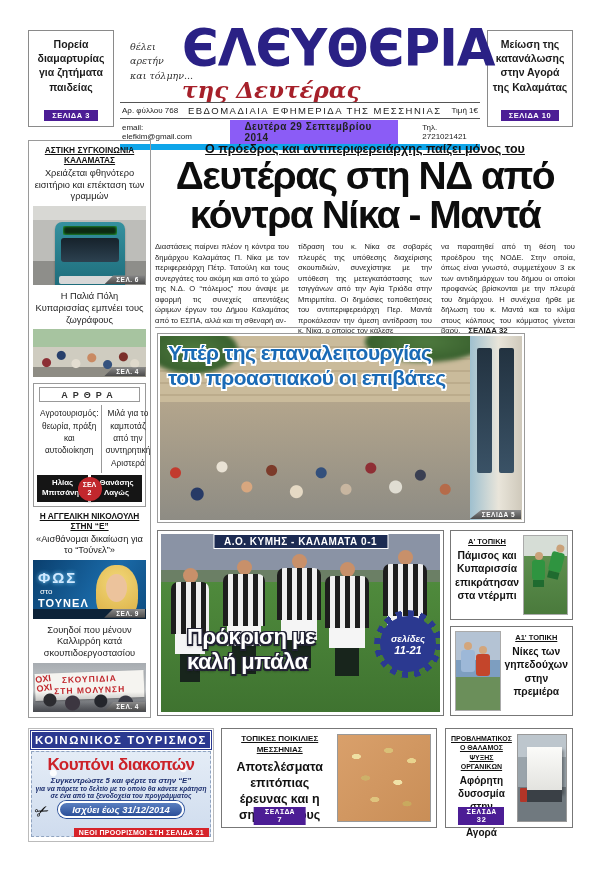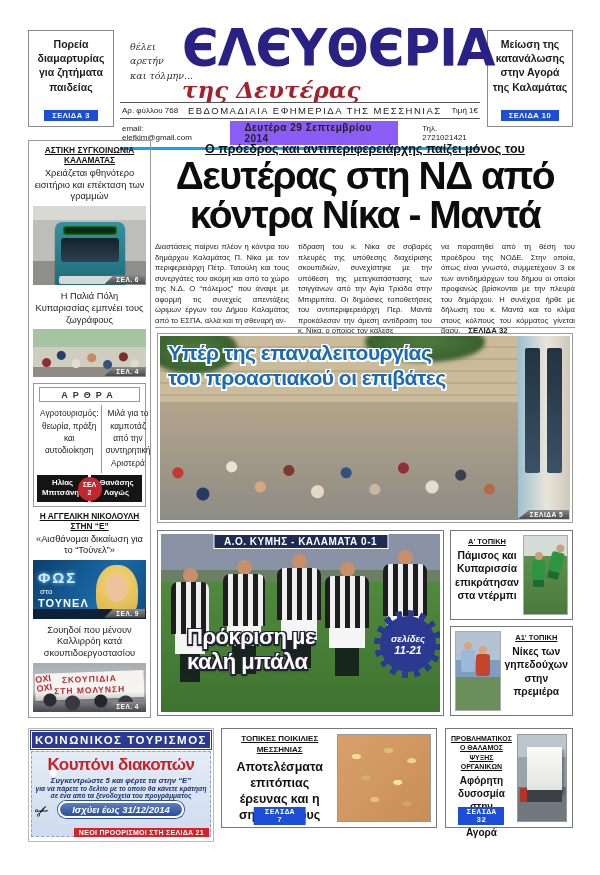--- a/index.html
+++ b/index.html
@@ -7,36 +7,36 @@
   .page {
     position:relative; width:600px; height:875px; background:#fff;
     font-family:"Liberation Sans", sans-serif; color:#111; overflow:hidden;
     margin:0 auto;
   }
   
   .ear { position:absolute; top:30px; width:86px; height:97px; border:1px solid #8a8a8a;
          display:flex; flex-direction:column; align-items:center; padding:6px 3px 5px; }
   .ear.left { left:28px; } .ear.right { left:487px; }
   .ear-title { font-size:10.5px; font-weight:bold; text-align:center; line-height:1.35; color:#1a1a1a; }
-  .page-badge { display:inline-block; background:#1d4ed8; color:#fff; font-size:7.5px;
+  .page-badge { display:inline-block; background:#4c1d95; color:#fff; font-size:7.5px;
                 font-weight:bold; padding:1px 8px; letter-spacing:.5px; }
   .ear .page-badge { margin-top:auto; }
   .masthead { position:absolute; left:120px; top:20px; width:360px; height:115px; }
   .motto { position:absolute; left:10px; top:20px; width:70px; font-family:"DejaVu Serif", serif;
            font-style:italic; font-size:9.5px; color:#333; line-height:1.5; white-space:pre-line; }
   .logo { position:absolute; left:62px; top:0px; width:296px; text-align:center;
           font-family:"DejaVu Sans", sans-serif; font-weight:bold; font-size:50px;
           color:#2a2185; letter-spacing:-1px; transform:scaleY(1.02); }
   .edition { position:absolute; left:62px; top:56px; width:296px; text-align:left;
              font-family:"DejaVu Serif", serif; font-style:italic; font-weight:bold;
              font-size:23px; color:#a6202a; }
   .info-row { position:absolute; left:0; width:100%; display:flex; align-items:center;
               justify-content:space-between; font-size:8px; color:#222; padding:0 2px; }
   .info-row1 { top:82px; height:16px; border-top:1px solid #555; }
-  .info-row2 { top:98px; height:32px; border-top:1px solid #555; border-bottom:3px solid #0ea5e9;gap:24px; }
+  .info-row2 { top:98px; height:32px; border-top:1px solid #555; border-bottom:6px solid #0ea5e9;gap:24px; }
   .tagline { font-size:9.5px; letter-spacing:1.5px; color:#222; }
   .date-chip { background:#8b5cf6; font-weight:bold; font-size:10px; padding:1px 14px; letter-spacing:.5px; }
   
   .sidebar { position:absolute; left:28px; top:140px; width:123px; height:578px;
              border:1px solid #9a9a9a; padding:5px 4px; display:flex; flex-direction:column;
              text-align:center; overflow:hidden; }
   .sb-kicker { font-size:8.3px; font-weight:bold; text-decoration:underline; line-height:1.2; }
   .sb-title { font-size:9.3px; line-height:1.25; color:#222; margin:2px 0; }
   .photo { position:relative; overflow:hidden; }
   .corner-badge { position:absolute; right:1px; bottom:1px; background:linear-gradient(#8a8a8a,#4c4c4c);
@@ -101,21 +101,21 @@
   .lead { position:absolute; left:155px; top:139px; width:420px; text-align:center; }
   .kicker { display:inline-block; font-size:12.5px; font-weight:bold; text-decoration:underline; margin-bottom:1px; }
   .headline { font-size:39px; font-weight:bold; letter-spacing:-1.5px; line-height:.99; color:#0d0d0d; }
   .headline span { display:block; }
   .body-cols { display:flex; gap:9px; margin-top:8px; text-align:justify;
                font-size:7.6px; line-height:1.38; color:#1a1a1a; }
   .body-col { flex:1; }
   .body-ref { font-weight:bold; font-size:7.8px; margin-left:8px; }
   .lead-divider { position:absolute; left:155px; top:327px; width:420px; border-top:1px solid #999; }
   
-  .train-fig { position:absolute; left:157px; top:333px; width:416px; height:190px;
+  .train-fig { position:absolute; left:157px; top:333px; width:368px; height:190px;
                border:1px solid #9a9a9a; padding:2px; background:#fff; }
   .train-inner { position:relative; width:100%; height:100%; overflow:hidden; background:#b7a888; }
   .wall { position:absolute; left:0; right:0; top:0; height:48%;
     background:repeating-linear-gradient(#cabb9b 0 10px, #bcac8c 10px 12px); }
   .foliage { position:absolute; border-radius:50%; background:radial-gradient(#4e7a3e,#2f5427); filter:blur(2px); }
   .fol-l { left:-12px; top:-10px; width:90px; height:48px; }
   .fol-m { left:205px; top:-14px; width:120px; height:40px; }
   .crowd { position:absolute; left:0; right:52px; bottom:0; height:64%; filter:blur(.3px);
     background:
       radial-gradient(circle at 5% 60%, #c23b2e 0 5px, transparent 6px),

